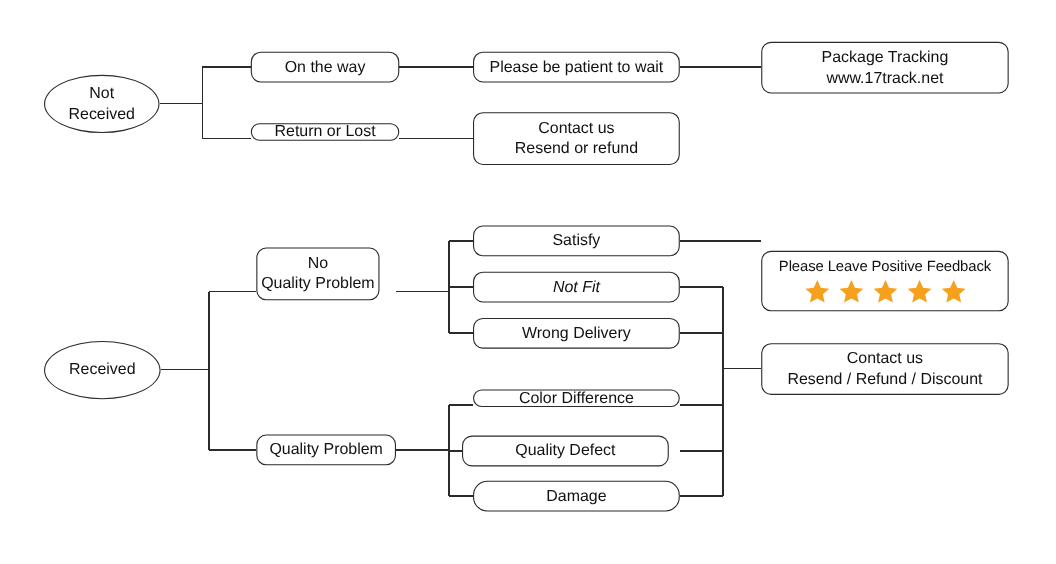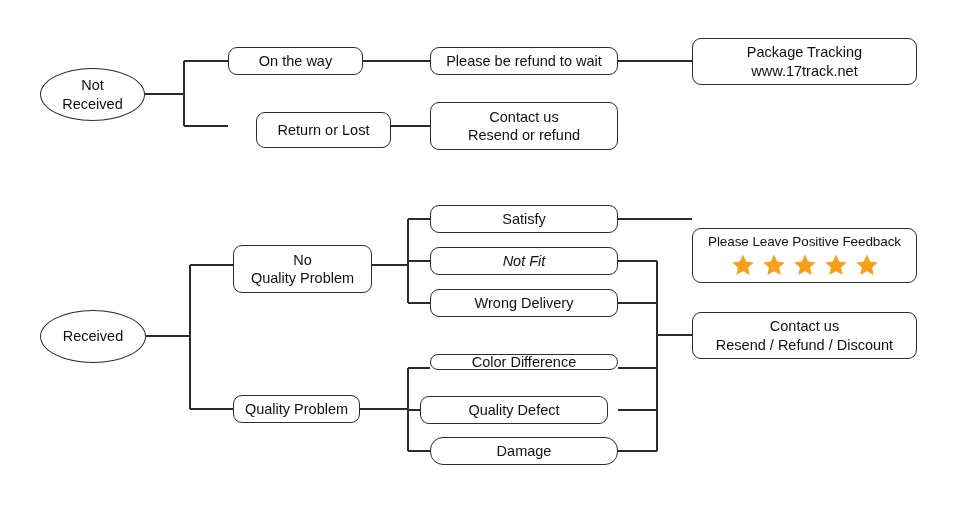--- a/index.html
+++ b/index.html
@@ -123,43 +123,43 @@
 
   <div class="node ellipse" style="left:40px; top:68px; width:105px; height:53px;">
     <span>Not</span>
     <span class="line2">Received</span>
   </div>
 
   <div class="node rect" style="left:228px; top:47px; width:135px; height:28px;">
     <span>On the way</span>
   </div>
 
-  <div class="node rect" style="left:228px; top:112px; width:135px; height:36px;margin-left:28px;">
+  <div class="node rect" style="left:228px; top:112px; width:135px; height:16px;">
     <span>Return or Lost</span>
   </div>
 
   <div class="node rect" style="left:430px; top:47px; width:188px; height:28px;">
-    <span>Please be refund to wait</span>
+    <span>Please be patient to wait</span>
   </div>
 
   <div class="node rect" style="left:430px; top:102px; width:188px; height:48px;">
     <span>Contact us</span>
     <span class="line2">Resend or refund</span>
   </div>
 
   <div class="node rect" style="left:692px; top:38px; width:225px; height:47px;">
     <span>Package Tracking</span>
     <span class="line2">www.17track.net</span>
   </div>
 
   <div class="node ellipse" style="left:40px; top:310px; width:106px; height:53px;">
     <span>Received</span>
   </div>
 
-  <div class="node rect" style="left:233px; top:245px; width:139px; height:48px;">
+  <div class="node rect" style="left:233px; top:225px; width:112px; height:48px;">
     <span>No</span>
     <span class="line2">Quality Problem</span>
   </div>
 
   <div class="node rect" style="left:233px; top:395px; width:127px; height:28px;">
     <span>Quality Problem</span>
   </div>
 
   <div class="node rect" style="left:430px; top:205px; width:188px; height:28px;">
     <span>Satisfy</span>

